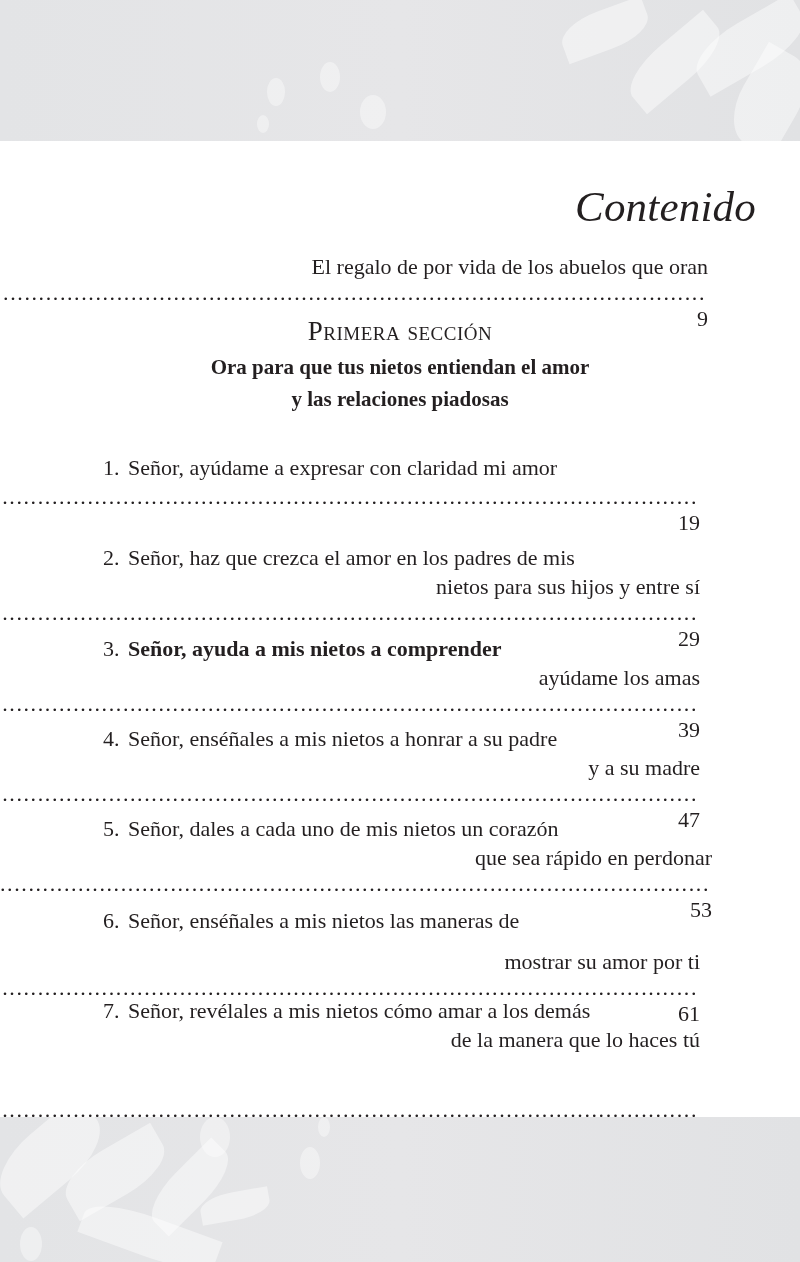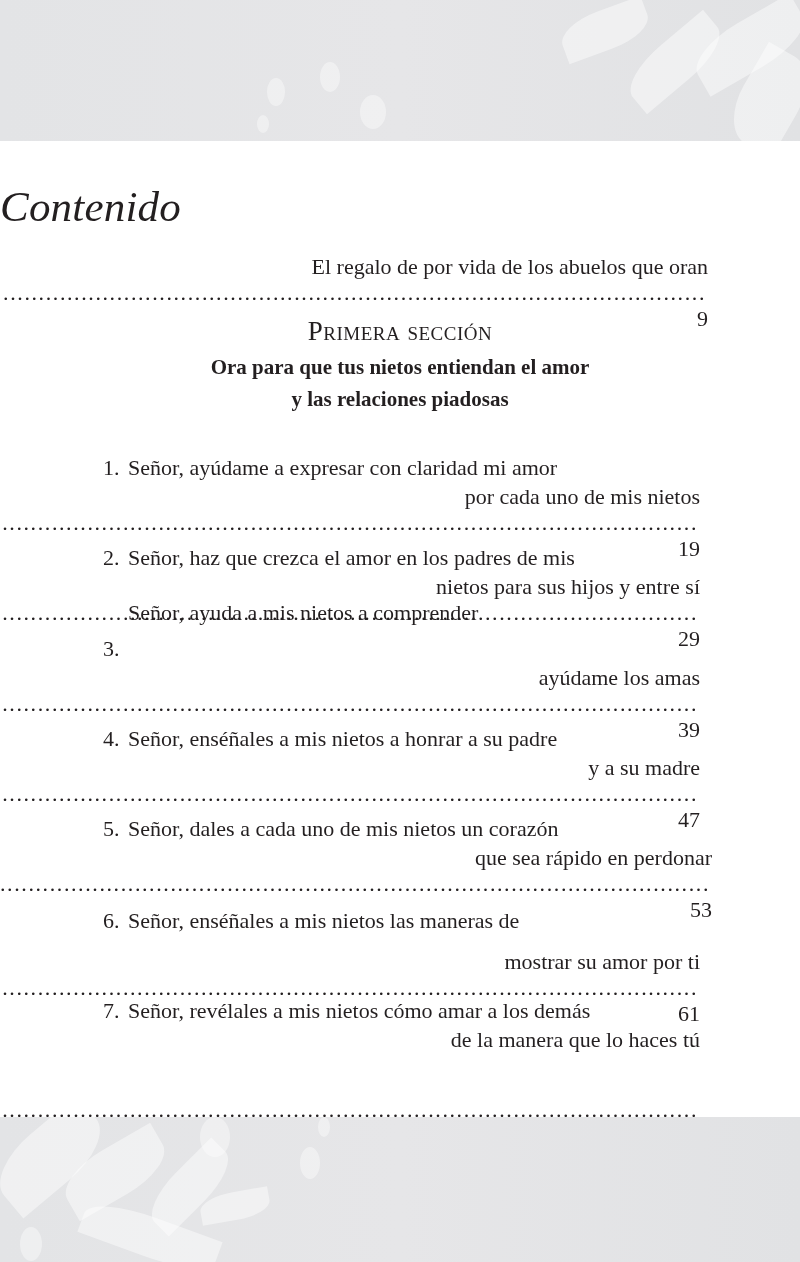--- a/index.html
+++ b/index.html
@@ -12,21 +12,21 @@
     .band {
       position: absolute; left: 0; width: 800px; overflow: hidden;
       background: linear-gradient(90deg, #e3e4e6 0%, #e6e6e8 50%, #e1e2e4 100%);
     }
     .band.top { top: 0; height: 141px; }
     .band.bottom { top: 1117px; height: 145px; }
     .leaf { position: absolute; border-radius: 50% 0 50% 0; background: rgba(255,255,255,0.45); }
     .dot { position: absolute; border-radius: 50%; background: rgba(255,255,255,0.4); }
 
     .title {
-      position: absolute; top: 182px; left: 0; width: 756px; text-align: left;
+      position: absolute; top: 182px; left: 0; width: 756px; text-align: right;
       font-style: italic; font-size: 43px; letter-spacing: 0.2px;
     }
     .toc-line {
       position: absolute; display: flex; align-items: flex-end; font-size: 22px; white-space: nowrap; flex-direction: column;
     }
     .toc-line .txt { flex: 0 0 auto; }
     .toc-line .dots { flex: 1 1 auto; overflow: hidden; letter-spacing: 1.6px; color: #231f20; margin: 0 2px; }
     .toc-line .dots::before { content: "................................................................................................................................................"; }
     .toc-line .pg { flex: 0 0 auto; }
 
@@ -64,39 +64,38 @@
 </div>
 
 <div class="section-kicker">Primera sección</div>
 <div class="section-sub" style="top:355px;">Ora para que tus nietos entiendan el amor</div>
 <div class="section-sub" style="top:387px;">y las relaciones piadosas</div>
 
 <div>
   <div class="item-num" style="top:455px; left:103px;">1.</div>
   <div class="item-first" style="top:455px; left:128px;">Señor, ayúdame a expresar con claridad mi amor</div>
   <div class="toc-line" style="top:484px; left:128px; width:572px;">
-    <span class="txt">por cada uno de mis nietos</span>
     <span class="dots"></span>
     <span class="pg">19</span>
   </div>
 </div>
 
 <div>
   <div class="item-num" style="top:545px; left:103px;">2.</div>
   <div class="item-first" style="top:545px; left:128px;">Señor, haz que crezca el amor en los padres de mis</div>
   <div class="toc-line" style="top:574px; left:128px; width:572px;">
     <span class="txt">nietos para sus hijos y entre sí</span>
     <span class="dots"></span>
     <span class="pg">29</span>
   </div>
 </div>
 
 <div>
   <div class="item-num" style="top:636px; left:103px;">3.</div>
-  <div class="item-first" style="top:600px; left:128px;">Señor, ayuda a mis nietos a comprender</div>
+  <div class="item-first" style="top:636px; left:128px;font-weight:bold;">Señor, ayuda a mis nietos a comprender</div>
   <div class="toc-line" style="top:665px; left:128px; width:572px;">
     <span class="txt">ayúdame los amas</span>
     <span class="dots"></span>
     <span class="pg">39</span>
   </div>
 </div>
 
 <div>
   <div class="item-num" style="top:726px; left:103px;">4.</div>
   <div class="item-first" style="top:726px; left:128px;">Señor, enséñales a mis nietos a honrar a su padre</div>

